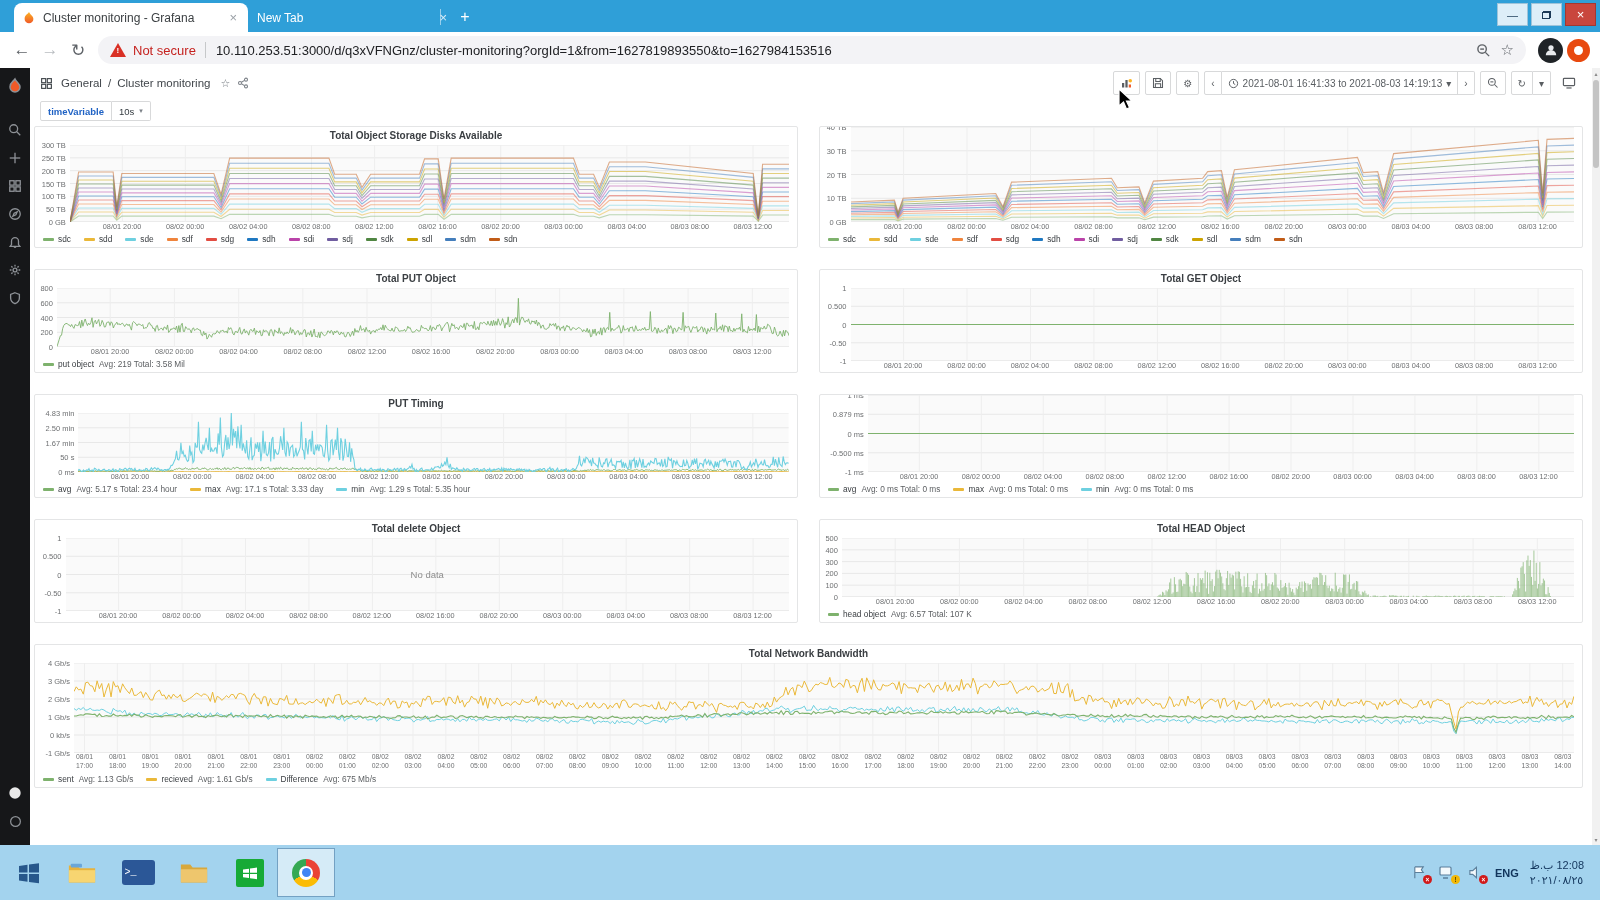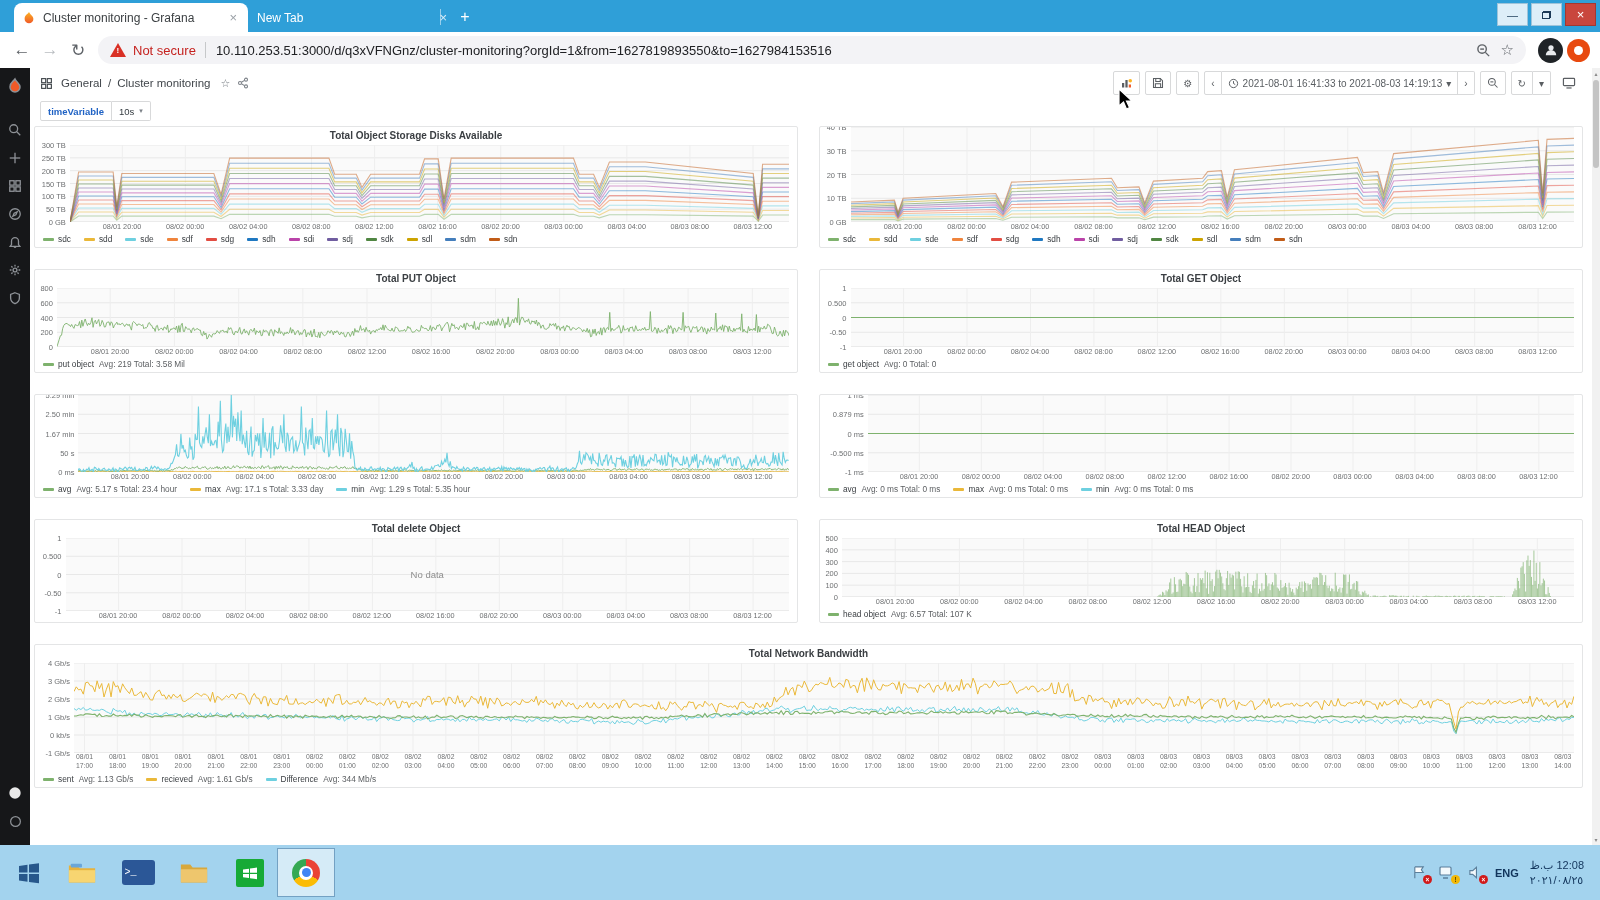--- a/index.html
+++ b/index.html
@@ -651,36 +651,30 @@
               <span class="xtick" style="left: 24.81%;">08/02 04:00</span>
               <span class="xtick" style="left: 33.58%;">08/02 08:00</span>
               <span class="xtick" style="left: 42.35%;">08/02 12:00</span>
               <span class="xtick" style="left: 51.12%;">08/02 16:00</span>
               <span class="xtick" style="left: 59.89%;">08/02 20:00</span>
               <span class="xtick" style="left: 68.66%;">08/03 00:00</span>
               <span class="xtick" style="left: 77.43%;">08/03 04:00</span>
               <span class="xtick" style="left: 86.2%;">08/03 08:00</span>
               <span class="xtick" style="left: 94.97%;">08/03 12:00</span>
             </div>
-            <div class="legend">
-              <span class="legend-item">
-                <span class="dash" style="background: rgb(126, 178, 109);"></span>
-                <span>get object</span>
-                <span class="lstats">Avg: 0  Total: 0</span>
-              </span>
-            </div>
           </section>
           <section class="panel">
+            <div class="panel-title">PUT Timing</div>
             <div class="panel-body">
               <div class="yaxis" style="width: 43.4px;">
                 <span class="ytick" style="bottom: 0%;">0 ms</span>
                 <span class="ytick" style="bottom: 25%;">50 s</span>
                 <span class="ytick" style="bottom: 50%;">1.67 min</span>
                 <span class="ytick" style="bottom: 75%;">2.50 min</span>
-                <span class="ytick" style="bottom: 100%;">5.29 min</span>
+                <span class="ytick" style="bottom: 100%;">4.83 min</span>
               </div>
               <div class="chartwrap">
                 <svg viewBox="0 0 1000 260" preserveAspectRatio="none">
                   <rect x="0" y="0" width="1000" height="260" fill="#fafafa"></rect>
                   <line x1="0" y1="260" x2="1000" y2="260" stroke="#dcdcdc" stroke-width="1" vector-effect="non-scaling-stroke"></line>
                   <line x1="0" y1="195" x2="1000" y2="195" stroke="#e8e8e8" stroke-width="1" vector-effect="non-scaling-stroke"></line>
                   <line x1="0" y1="130" x2="1000" y2="130" stroke="#e8e8e8" stroke-width="1" vector-effect="non-scaling-stroke"></line>
                   <line x1="0" y1="65" x2="1000" y2="65" stroke="#e8e8e8" stroke-width="1" vector-effect="non-scaling-stroke"></line>
                   <line x1="0" y1="0" x2="1000" y2="0" stroke="#e8e8e8" stroke-width="1" vector-effect="non-scaling-stroke"></line>
                   <line x1="72.7" y1="0" x2="72.7" y2="260" stroke="#eeeeee" stroke-width="1" vector-effect="non-scaling-stroke"></line>
@@ -1162,21 +1156,21 @@
                 <span class="lstats">Avg: 1.13 Gb/s</span>
               </span>
               <span class="legend-item">
                 <span class="dash" style="background: rgb(234, 184, 57);"></span>
                 <span>recieved</span>
                 <span class="lstats">Avg: 1.61 Gb/s</span>
               </span>
               <span class="legend-item">
                 <span class="dash" style="background: rgb(110, 208, 224);"></span>
                 <span>Difference</span>
-                <span class="lstats">Avg: 344 Mb/s</span>
+                <span class="lstats">Avg: 675 Mb/s</span>
               </span>
             </div>
           </section>
         </div>
     </div>
 
     <div class="scrollbar">
       <div class="sb-up">▴</div>
       <div class="sb-thumb"></div>
       <div class="sb-down">▾</div>

